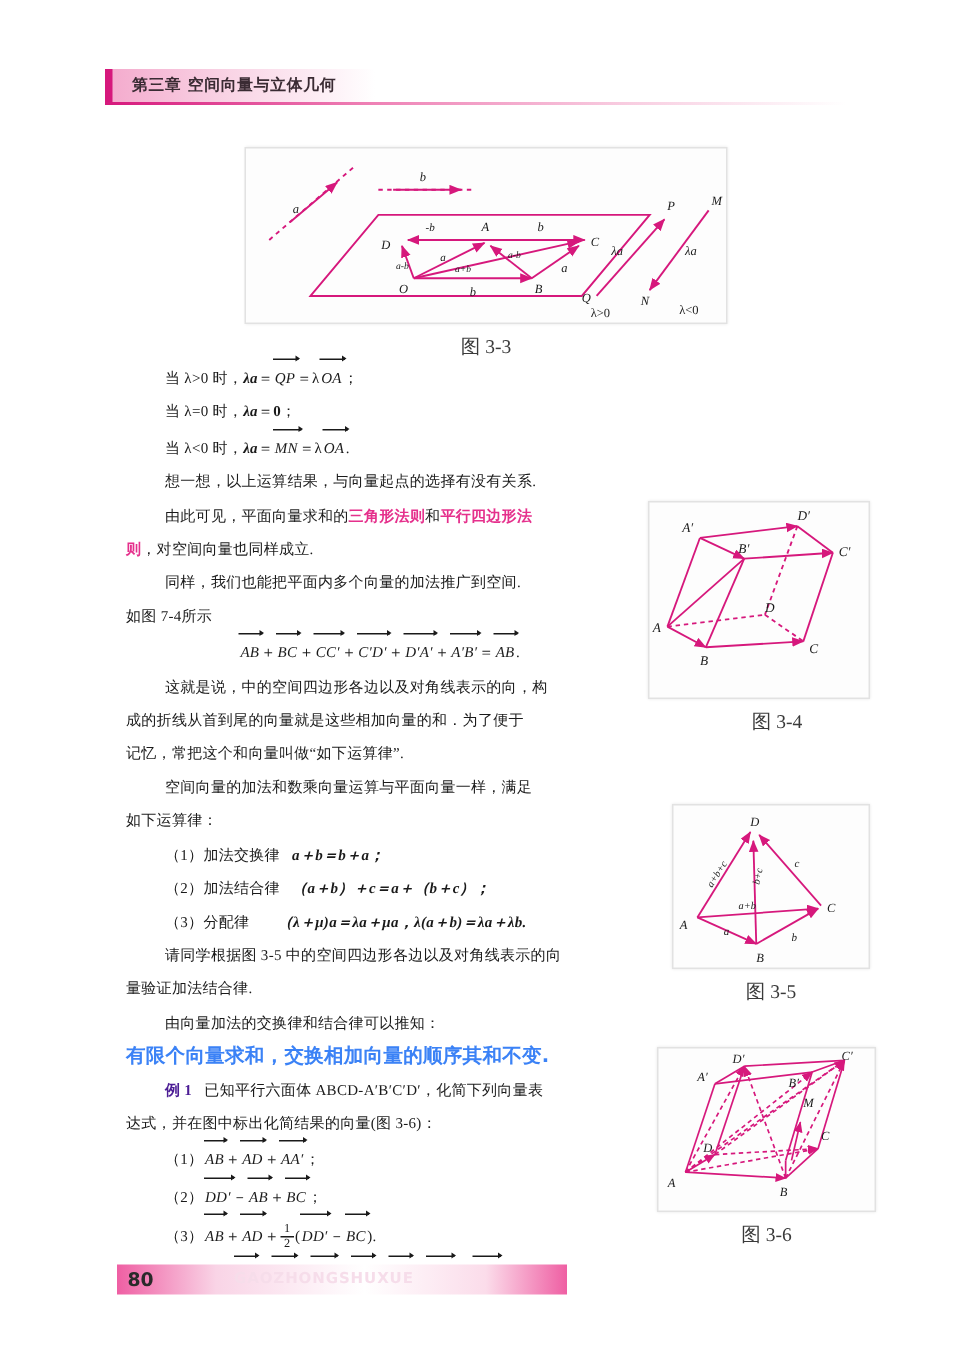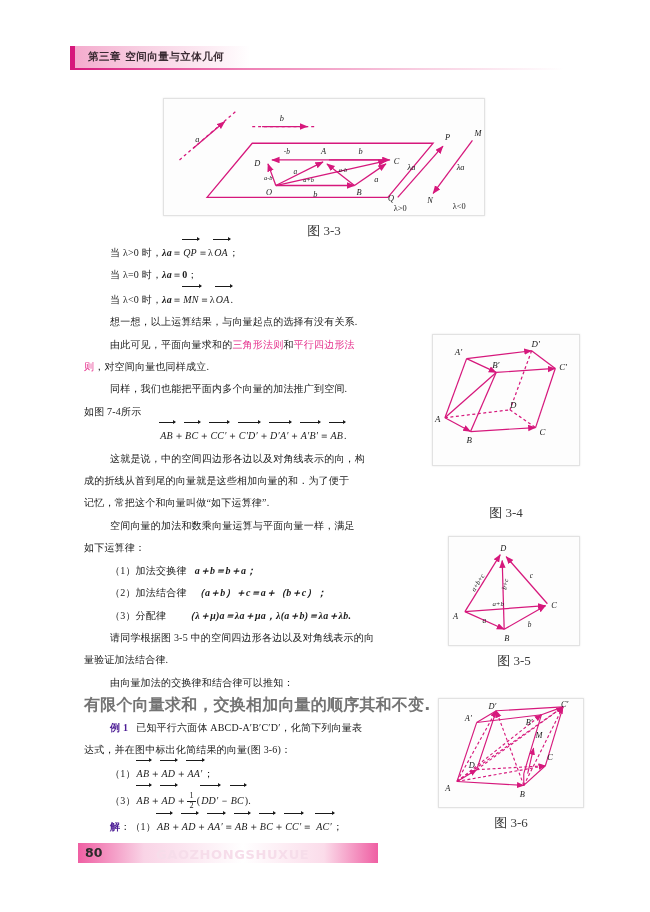--- a/index.html
+++ b/index.html
@@ -86,22 +86,22 @@
   .tline {
     font-size: 10px;
     line-height: 22.4px;
     color: #1a1a1a;
     white-space: nowrap;
     letter-spacing: 0.2px;
   }
   .indent { padding-left: 26px; }
   .center-eq { text-align: center; padding-left: 0; font-size: 10px; }
   .pink { color: #4c1d95; }
-  .pink-bold { color: #737373; font-weight: bold; font-family: "DejaVu Sans", sans-serif; font-size: 16px; }
-  .kw { color: #e5308c; font-weight: normal; }
+  .pink-bold { color: #3b82f6; font-weight: bold; font-family: "DejaVu Sans", sans-serif; font-size: 13px; }
+  .kw { color: #e5308c; font-weight: bold; }
   b.vec { font-weight: bold; font-style: italic; font-family: "Liberation Serif", serif; }
 
   
   .ovec {
     position: relative;
     display: inline-block;
     font-style: italic;
     padding: 0 1px;
     margin-top: 2px;
   }
@@ -153,21 +153,21 @@
     left: 7px; top: 2px;
     font-family: "DejaVu Sans", sans-serif;
     font-size: 12.5px;
     font-weight: bold;
     color: #2a2a2a;
   }
   .foot-word {
     position: absolute;
     left: 78px; top: 4px;
     font-family: "DejaVu Sans", sans-serif;
-    font-size: 13px;
+    font-size: 10px;
     font-weight: bold;
     letter-spacing: 0.6px;
     color: #f6ddea;
   }
 </style>
 </head>
 <body>
 
 <div class="chapter-header">
   <div class="chapter-tab">
@@ -273,21 +273,21 @@
       <text x="100" y="12">D′</text>
       <text x="60" y="34">B′</text>
       <text x="128" y="36">C′</text>
       <text x="2" y="88">A</text>
       <text x="34" y="110">B</text>
       <text x="78" y="74">D</text>
       <text x="108" y="102">C</text>
     </g>
   </svg>
 </div>
-<div class="figcap" style="left:432px; top:472px; width:148px;margin-top:32px;">图 3-4</div>
+<div class="figcap" style="left:444px; top:472px; width:148px;">图 3-4</div>
 
 <div class="figbox" style="left:448px; top:536px; width:132px; height:110px;">
   <svg class="fig-svg" viewBox="0 0 132 110">
     <defs>
       <marker id="ah5" markerWidth="7" markerHeight="7" refX="6" refY="2.6" orient="auto">
         <path d="M0,0 L6.5,2.6 L0,5.2 z" fill="#d6187c"></path>
       </marker>
     </defs>
     <g stroke="#d6187c" stroke-width="1.25" fill="none">
 
@@ -424,20 +424,23 @@
 
   <div class="tline indent">
     <b class="pink">例 1</b>&nbsp;&nbsp;&nbsp;<span>已知平行六面体 ABCD-A′B′C′D′，化简下列向量表</span>
   </div>
   <div class="tline">达式，并在图中标出化简结果的向量(图 3-6)：</div>
 
   <div class="tline indent">
     <span>（1）</span><span class="ovec">AB</span><span>＋</span><span class="ovec">AD</span><span>＋</span><span class="ovec">AA′</span><span>；</span>
   </div>
 
+  <div class="tline indent">
+    <span>（2）</span><span class="ovec">DD′</span><span>－</span><span class="ovec">AB</span><span>＋</span><span class="ovec">BC</span><span>；</span>
+  </div>
 
   <div class="tline indent" style="line-height:26px;">
     <span>（3）</span><span class="ovec">AB</span><span>＋</span><span class="ovec">AD</span><span>＋</span><span class="frac"><span class="num">1</span><span class="den">2</span></span><span>(</span><span class="ovec">DD′</span><span>－</span><span class="ovec">BC</span><span>)</span><span>.</span>
   </div>
 
   <div class="tline indent">
     <b class="pink">解</b><span>：（1）</span><span class="ovec">AB</span><span>＋</span><span class="ovec">AD</span><span>＋</span><span class="ovec">AA′</span><span>＝</span><span class="ovec">AB</span><span>＋</span><span class="ovec">BC</span><span>＋</span><span class="ovec">CC′</span><span>＝</span>&nbsp;<span class="ovec">AC′</span><span>；</span>
   </div>
 
 </div>

